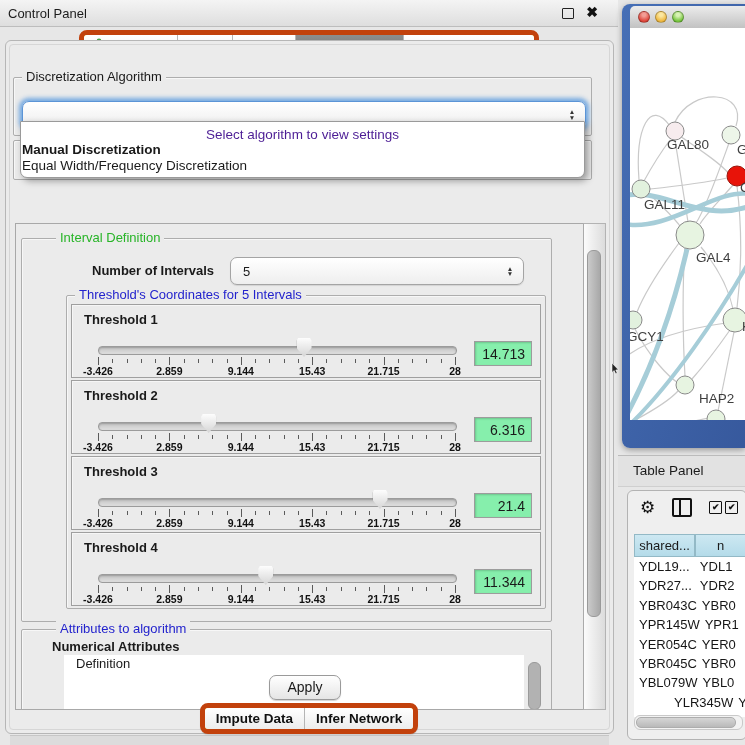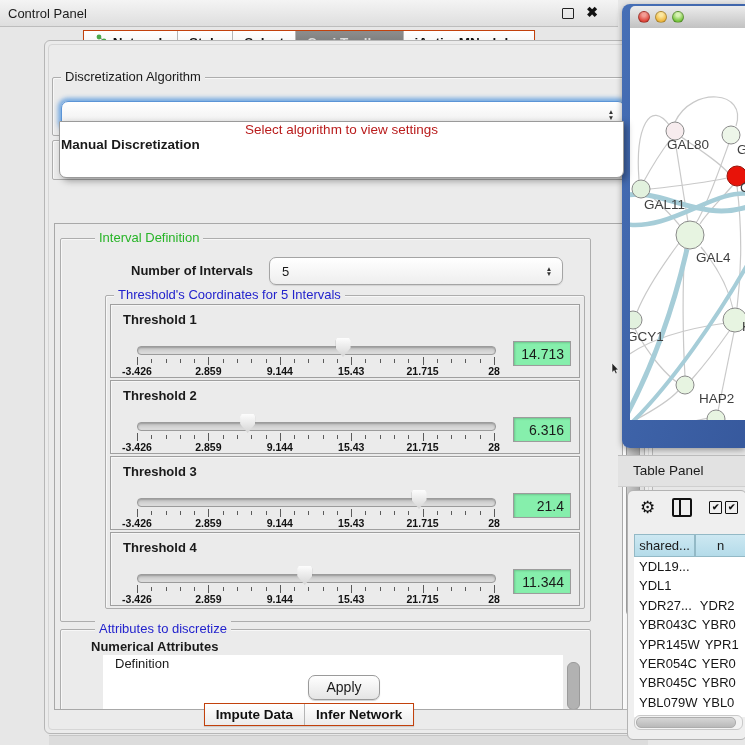--- a/index.html
+++ b/index.html
@@ -6,45 +6,45 @@
   body{width:745px;height:745px;position:relative;overflow:hidden;background:#e7e7e7;
        font-family:"Liberation Sans",sans-serif;color:#1a1a1a;}
   .abs{position:absolute;}
   
   #titlebar{left:0;top:0;width:618px;height:26px;background:linear-gradient(#f4f4f4,#dedede);
             border-bottom:1px solid #bdbdbd;}
   #win-title{left:8px;top:6px;font-size:13px;color:#1c1c1c;}
   #float-btn{right:44px;top:8px;width:10px;height:9px;border:1.5px solid #222;border-radius:1px;}
   #close-btn{right:20px;top:4px;font-size:14px;font-weight:bold;color:#111;}
   
-  .seg{display:flex;border:1px solid #c2410c;border-radius:0;overflow:hidden;
+  .seg{display:flex;border:5px solid #c2410c;border-radius:8px;overflow:hidden;
        background:#fde047;box-shadow:0 1px 1px rgba(0,0,0,.12);}
   .seg .tab{padding:3px 11px;font-size:13.5px;font-weight:bold;color:#111;
             background:linear-gradient(#ffffff,#ececec);border-left:1px solid #b5b5b5;
             display:flex;align-items:center;gap:5px;white-space:nowrap;}
   .seg .tab:first-child{border-left:none;}
   .seg .tab.active{background:linear-gradient(#8d8d8d,#6e6e6e);color:#dcdcdc;}
   #tabbar{left:0;top:30px;width:618px;display:flex;justify-content:center;}
   #main-panel{left:5px;top:40px;width:607px;height:692px;background:#ebebeb;
-              border:1px solid #b6b6b6;border-radius:6px;margin-left:39px;}
+              border:1px solid #b6b6b6;border-radius:6px;}
   #main-inner{left:3px;top:3px;width:599px;height:684px;border:1px solid #d6d6d6;border-radius:4px;}
   
   .group{border:1px solid #adadad;border-radius:2px;box-shadow:inset 1px 1px 0 rgba(255,255,255,.6);}
   .group-label{position:absolute;top:-9px;font-size:13px;background:#ebebeb;padding:0 4px;line-height:15px;}
   .g-black{color:#1a1a1a;} .g-green{color:#27b427;} .g-blue{color:#2323cd;}
   
   .combo{background:linear-gradient(#ffffff,#eeeeee);border:1px solid #a4a4a4;border-radius:7px;
          font-size:13px;display:flex;align-items:center;box-shadow:0 1px 1px rgba(0,0,0,.1);}
   .combo .txt{padding-left:12px;flex:1;}
   .stepper{width:14px;font-size:6.5px;line-height:5.5px;color:#333;text-align:center;margin-right:6px;}
   #algo-combo{box-shadow:0 0 4px 2.5px rgba(96,158,222,.85);border-color:#5b94d6;}
   
   #popup{left:14px;top:80px;width:563px;height:55px;background:#fff;border:1px solid #9a9a9a;
          border-radius:1px 1px 7px 7px;box-shadow:3px 3px 7px rgba(0,0,0,.35);z-index:50;}
-  #popup .ph{color:#b91c1c;font-size:13.5px;text-align:center;}
+  #popup .ph{color:#4c1d95;font-size:13.5px;text-align:center;padding-top:5px;}
   #popup .opt{font-size:13.5px;line-height:15.5px;padding-left:1px;}
   #popup .opt.sel{font-weight:bold;}
   
   #viewport{left:9px;top:182px;width:568px;height:485px;border:1px solid #a8a8a8;overflow:hidden;background:#ebebeb;}
   #vscroll{left:577px;top:182px;width:21px;height:485px;background:linear-gradient(to right,#fbfbfb,#dcdcdc);
            border:1px solid #b3b3b3;border-left:1px solid #aaa;}
   .vthumb{position:absolute;border-radius:6px;background:linear-gradient(to right,#cacaca,#a8a8a8);
           border:1px solid #9a9a9a;}
   
   .tbox{position:absolute;left:4px;width:468px;height:72px;border:1px solid #9f9f9f;
@@ -140,20 +140,21 @@
     <div class="combo abs" id="algo-combo" style="left:8px;top:23px;width:562px;height:25px;">
       <span class="txt"></span>
       <span class="stepper">▲<br>▼</span>
     </div>
   </div>
 
   <div class="abs" id="popup">
     <div class="ph">Select algorithm to view settings</div>
     <div id="popup-options">
         <div class="opt sel">Manual Discretization</div>
+        <div class="opt">Equal Width/Frequency Discretization</div>
       </div>
   </div>
 
   <div class="abs group" style="left:7px;top:99px;width:577px;height:38px;">
     <div class="group-label g-black" style="left:8px;">Table Data</div>
     <div class="combo abs" style="left:10px;top:9px;width:555px;height:25px;">
       <span class="txt">galFiltered.sif default node</span>
       <span class="stepper">▲<br>▼</span>
     </div>
   </div>
@@ -336,21 +337,21 @@
               <span class="ticklab" style="left: 214.2px;">15.43</span>
               <span class="ticklab" style="left: 285.6px;">21.715</span>
               <span class="ticklab" style="left: 357px;">28</span>
             </div>
             <div class="vfield">11.344</div>
           </div>
         </div>
     </div>
 
     <div class="abs group" style="left:5px;top:405px;width:529px;height:150px;">
-      <div class="group-label g-blue" style="left:34px;">Attributes to discretize</div>
+      <div class="group-label g-blue" style="left:34px;">Attributes to algorithm</div>
       <div class="abs" style="left:30px;top:9px;font-size:13px;font-weight:bold;">Numerical Attributes</div>
       <div id="attr-list" style="left:42px;top:25px;width:460px;height:55px;">
           <div class="attr-item">Definition</div>
         </div>
       <div class="vthumb" style="left:506px;top:32px;width:11px;height:46px;background:#b2b2b2;"></div>
     </div>
   </div>
 
   <div class="abs" id="vscroll">
     <div class="vthumb" style="left:3px;top:26px;width:12px;height:365px;"></div>
@@ -437,21 +438,21 @@
       <span class="chk">✔</span>
     </span>
   </div>
   <div id="tp-table">
     <div style="display:flex;" id="tp-headrow">
         <div class="hcell" style="width: 73px;">shared...</div>
         <div class="hcell" style="width: 60px;">n</div>
       </div>
   </div>
   <div id="rows-clip">
-      <div style="display: flex; flex-direction: column;">
+      <div style="display: flex;">
         <div class="cell" style="width: 75px;">YDL19...</div>
         <div class="cell" style="width: 62px;">YDL1</div>
       </div>
       <div style="display: flex;">
         <div class="cell" style="width: 75px;">YDR27...</div>
         <div class="cell" style="width: 62px;">YDR2</div>
       </div>
       <div style="display: flex;">
         <div class="cell" style="width: 75px;">YBR043C</div>
         <div class="cell" style="width: 62px;">YBR0</div>

